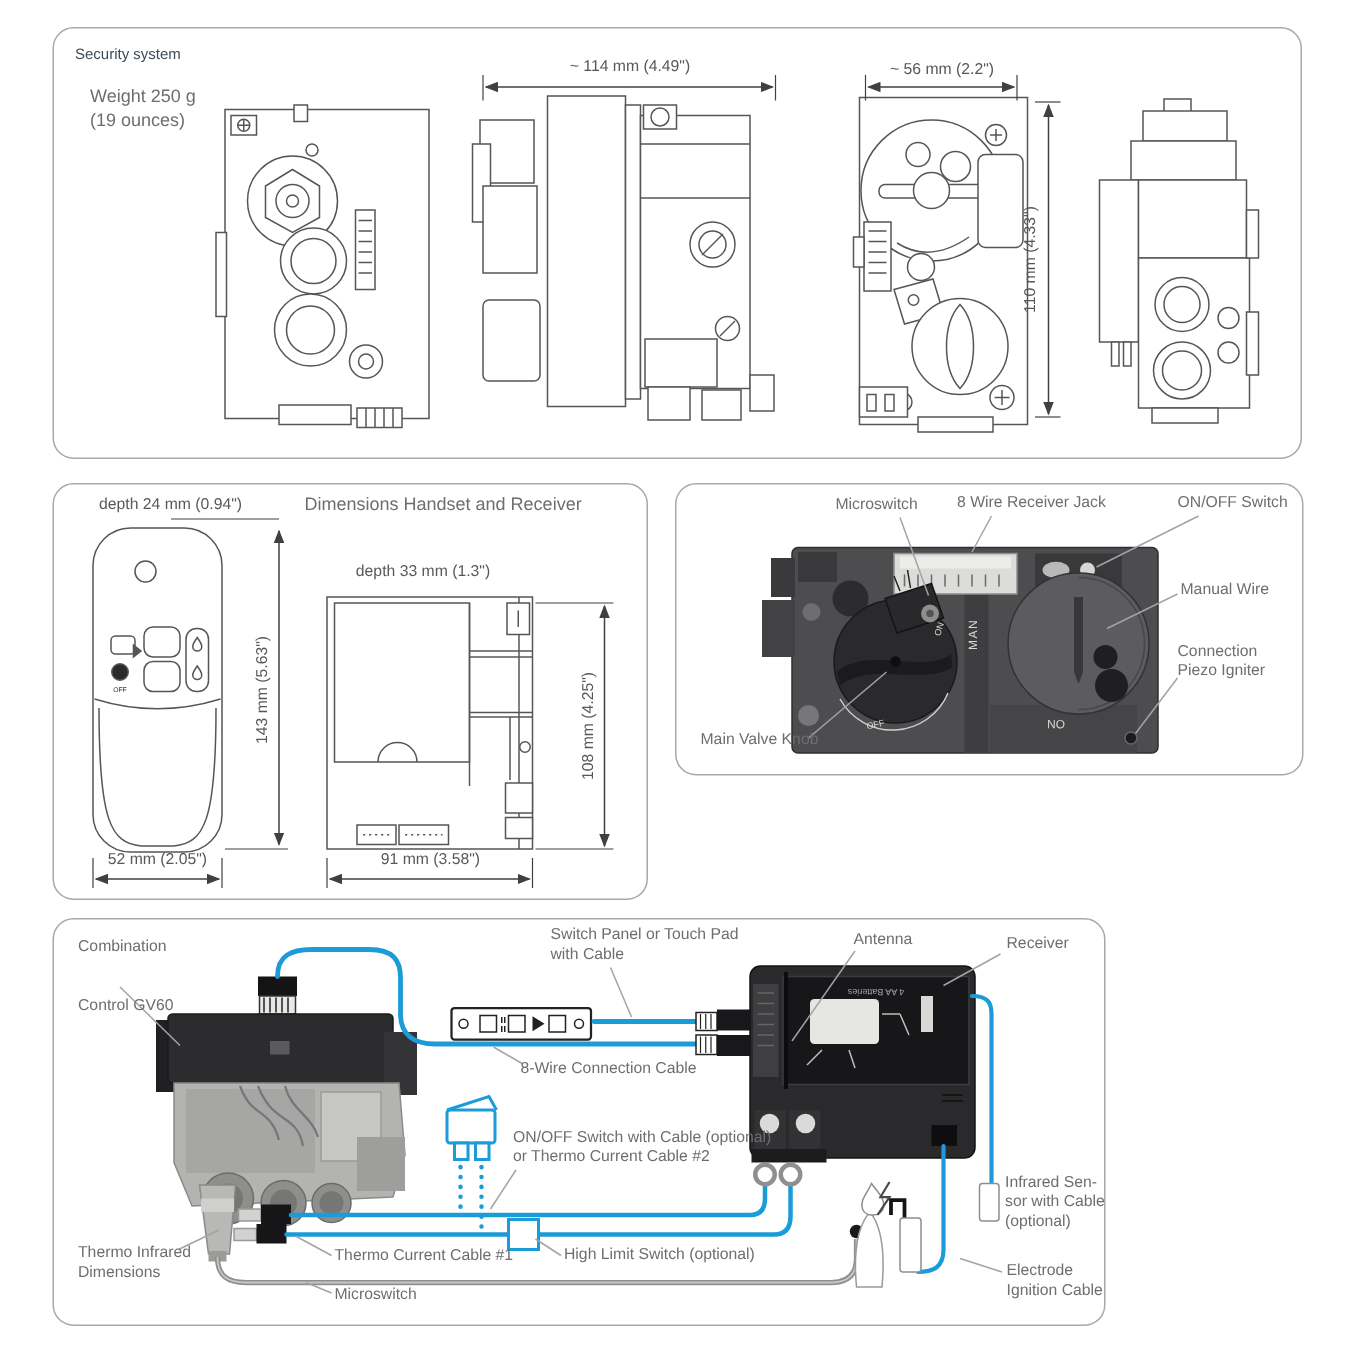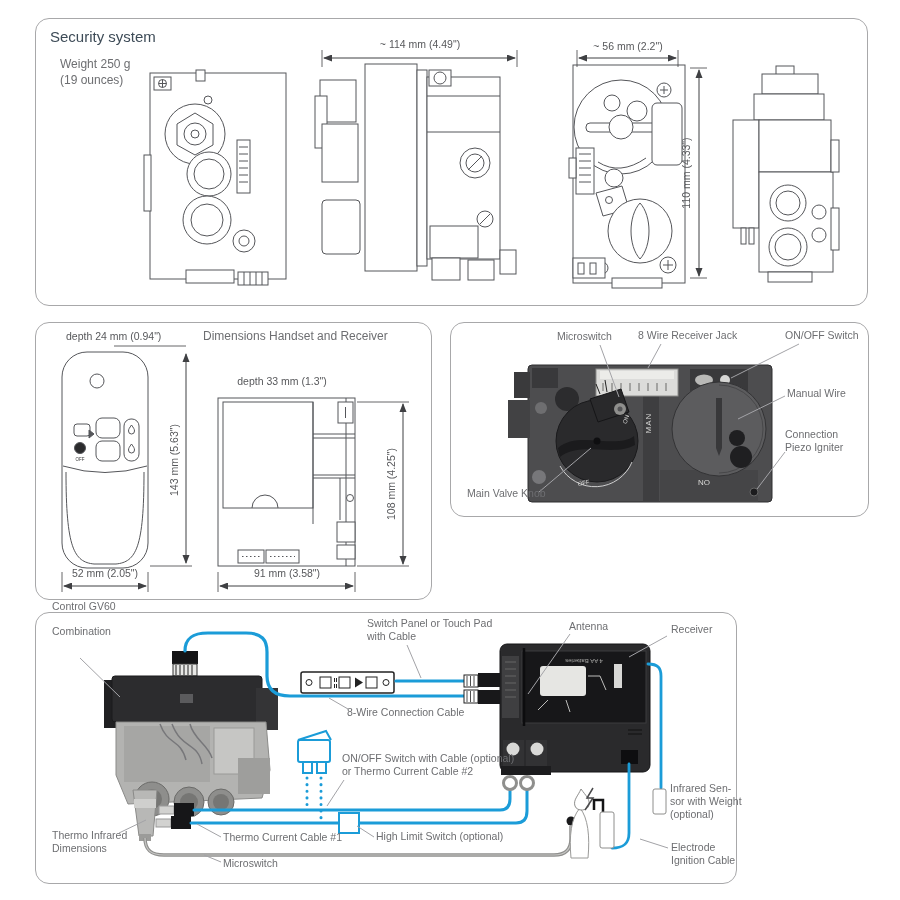--- a/index.html
+++ b/index.html
@@ -5,21 +5,21 @@
   html,body{margin:0;padding:0;background:#fff}
   .page{position:relative;width:900px;height:900px;background:#fff;overflow:hidden;
         font-family:"Liberation Sans",sans-serif}
   .panel{position:absolute;border:1.4px solid var(--panel-border,#a8a8aa);border-radius:14px;background:#fff}
   #panel-security{left:35px;top:18px;width:831px;height:286px}
   #panel-dims{left:35px;top:322px;width:395px;height:276px}
   #panel-photo{left:450px;top:322px;width:417px;height:193px}
   #panel-wiring{left:35px;top:612px;width:700px;height:270px}
   .gfx{position:absolute;left:0;top:0;pointer-events:none}
   .lbl{position:absolute;font-size:10.5px;color:var(--label-gray,#6d6e71);line-height:13px;white-space:nowrap}
-  .ttl{font-size:15px;color:var(--title-color,#3d4b57)}
+  .ttl{font-size:10px;color:var(--title-color,#3d4b57)}
   .sub{font-size:12px}
   .dimt{font-size:10.5px;color:#57585b}
   
   .la rect,.la circle,.la polygon,.la ellipse{fill:#fff;stroke:#55565a;stroke-width:1}
   .la path,.la line{fill:none;stroke:#55565a;stroke-width:1}
   .dl{stroke:#3f4043;stroke-width:1;fill:none}
   .ext{stroke:#3f4043;stroke-width:0.8;fill:none}
   .co{stroke:#a3a3a7;stroke-width:1;fill:none}
   .svgt{fill:#57585b;font-size:10.5px;font-family:"Liberation Sans",sans-serif}
   .wt{fill:#d8d8d6;font-family:"Liberation Sans",sans-serif}
@@ -382,30 +382,30 @@
 
     <div class="lbl" style="left:557px;top:330px">Microswitch</div>
     <div class="lbl" style="left:638px;top:329px">8 Wire Receiver Jack</div>
     <div class="lbl" style="left:785px;top:329px">ON/OFF Switch</div>
     <div class="lbl" style="left:787px;top:387px">Manual Wire</div>
     <div class="lbl" style="left:785px;top:428px">Connection</div>
     <div class="lbl" style="left:785px;top:441px">Piezo Igniter</div>
     <div class="lbl" style="left:467px;top:487px">Main Valve Knob</div>
 
     <div class="lbl" style="left:52px;top:625px">Combination</div>
-    <div class="lbl" style="left:52px;top:600px">Control GV60</div>
+    <div class="lbl" style="left:52px;top:664px">Control GV60</div>
     <div class="lbl" style="left:367px;top:617px">Switch Panel or Touch Pad</div>
     <div class="lbl" style="left:367px;top:630px">with Cable</div>
     <div class="lbl" style="left:569px;top:620px">Antenna</div>
     <div class="lbl" style="left:671px;top:623px">Receiver</div>
     <div class="lbl" style="left:347px;top:706px">8-Wire Connection Cable</div>
     <div class="lbl" style="left:342px;top:752px">ON/OFF Switch with Cable (optional)</div>
     <div class="lbl" style="left:342px;top:765px">or Thermo Current Cable #2</div>
     <div class="lbl" style="left:670px;top:782px">Infrared Sen-</div>
-    <div class="lbl" style="left:670px;top:795px">sor with Weight</div>
+    <div class="lbl" style="left:670px;top:795px">sor with Cable</div>
     <div class="lbl" style="left:670px;top:808px">(optional)</div>
     <div class="lbl" style="left:52px;top:829px">Thermo Infrared</div>
     <div class="lbl" style="left:52px;top:842px">Dimensions</div>
     <div class="lbl" style="left:223px;top:831px">Thermo Current Cable #1</div>
     <div class="lbl" style="left:376px;top:830px">High Limit Switch (optional)</div>
     <div class="lbl" style="left:223px;top:857px">Microswitch</div>
     <div class="lbl" style="left:671px;top:841px">Electrode</div>
     <div class="lbl" style="left:671px;top:854px">Ignition Cable</div>
   </div>
 

